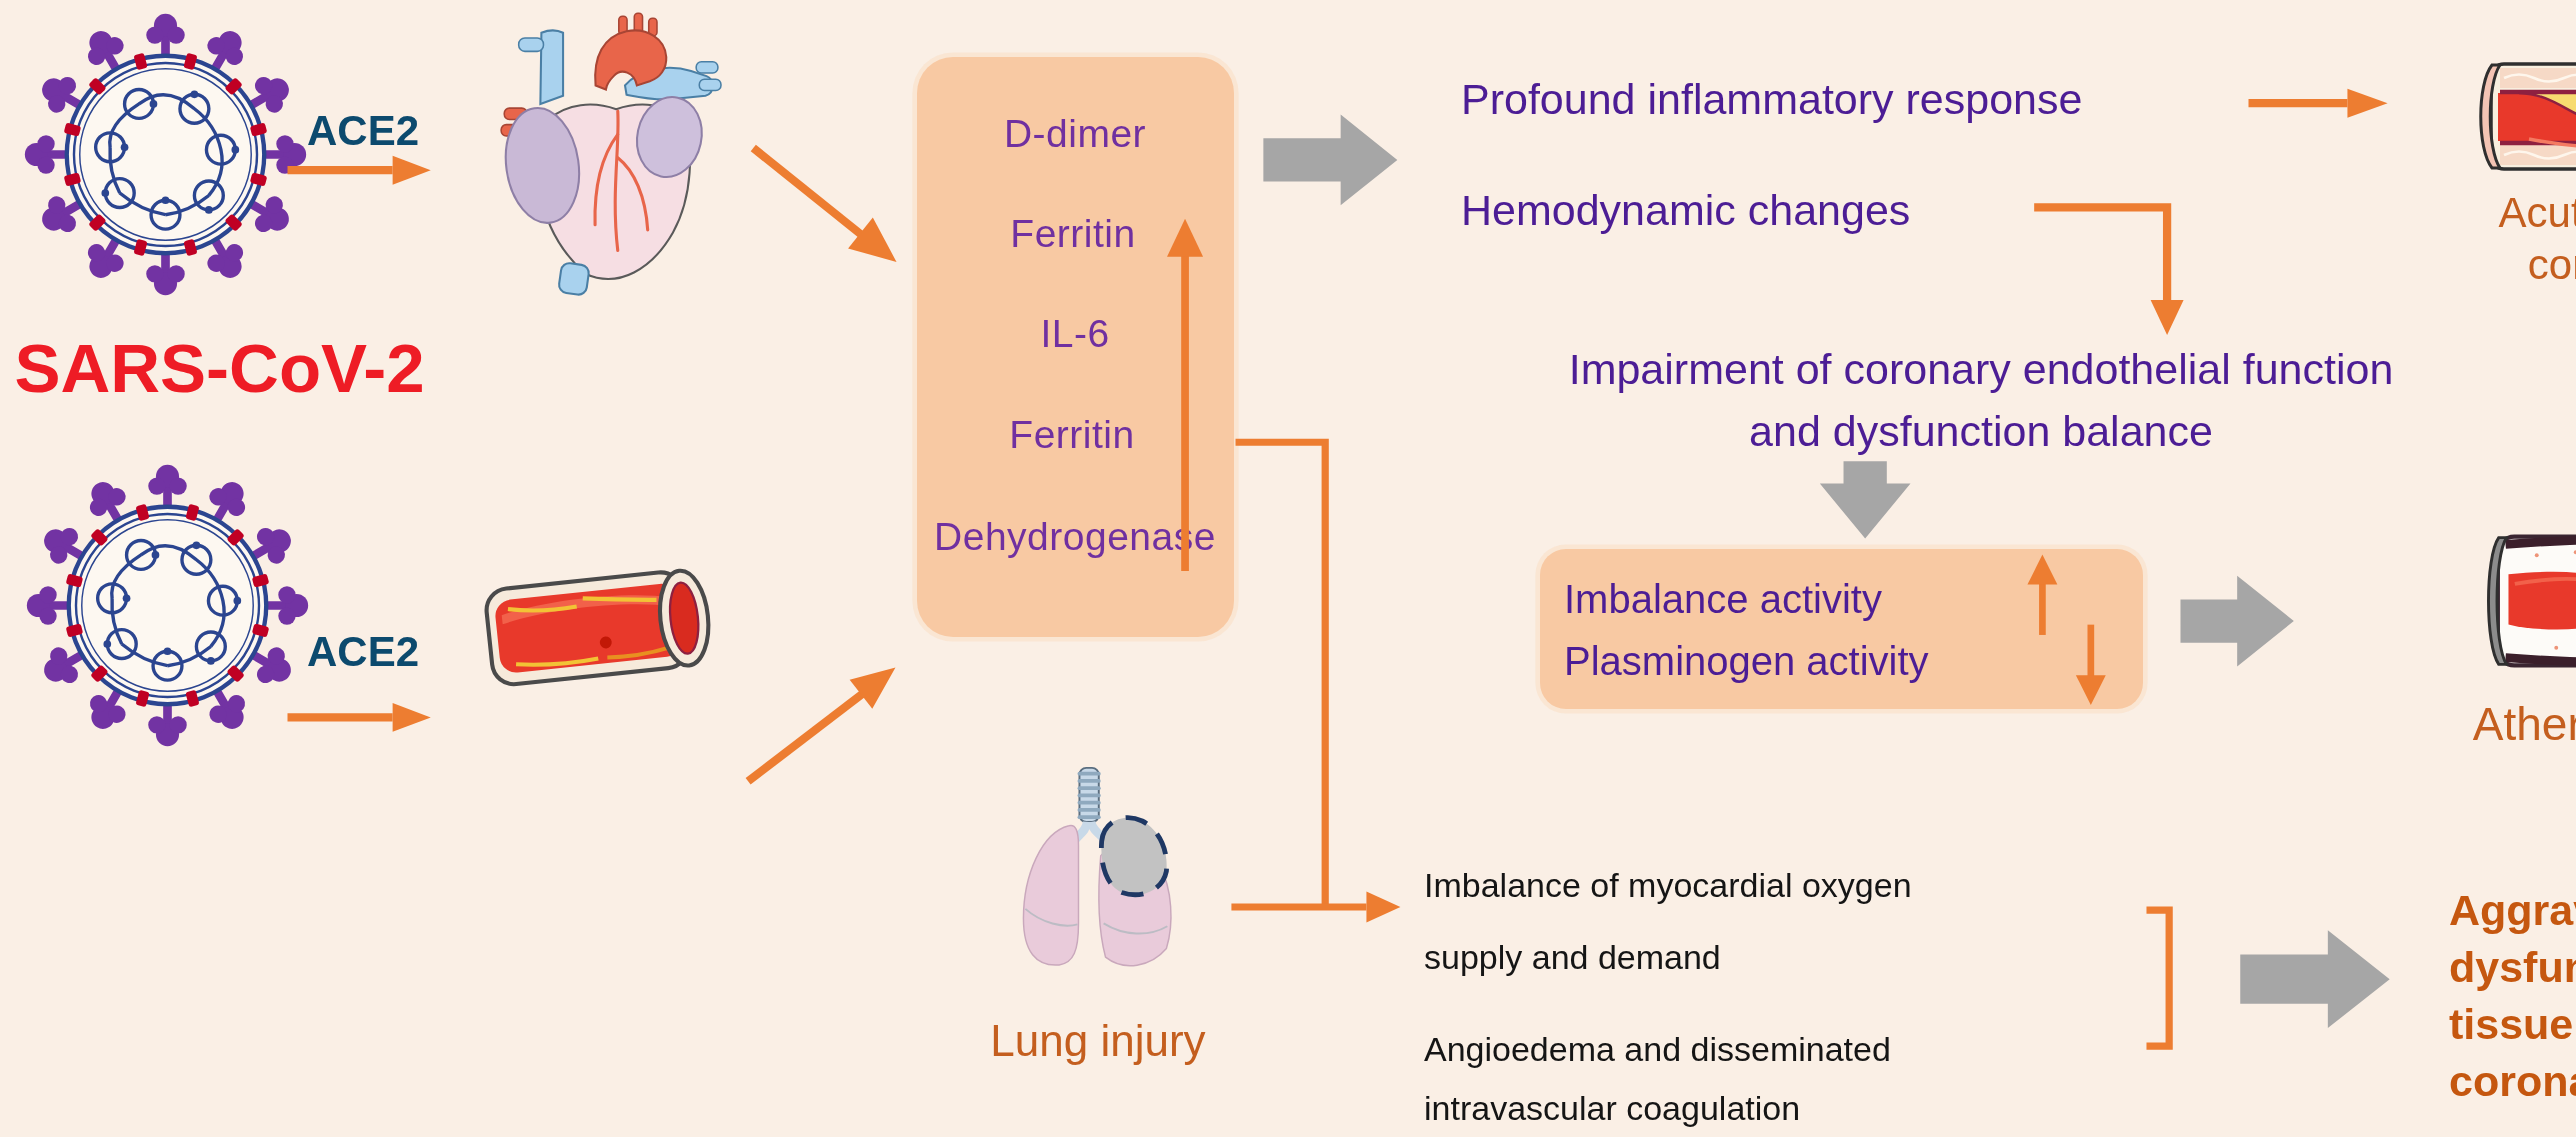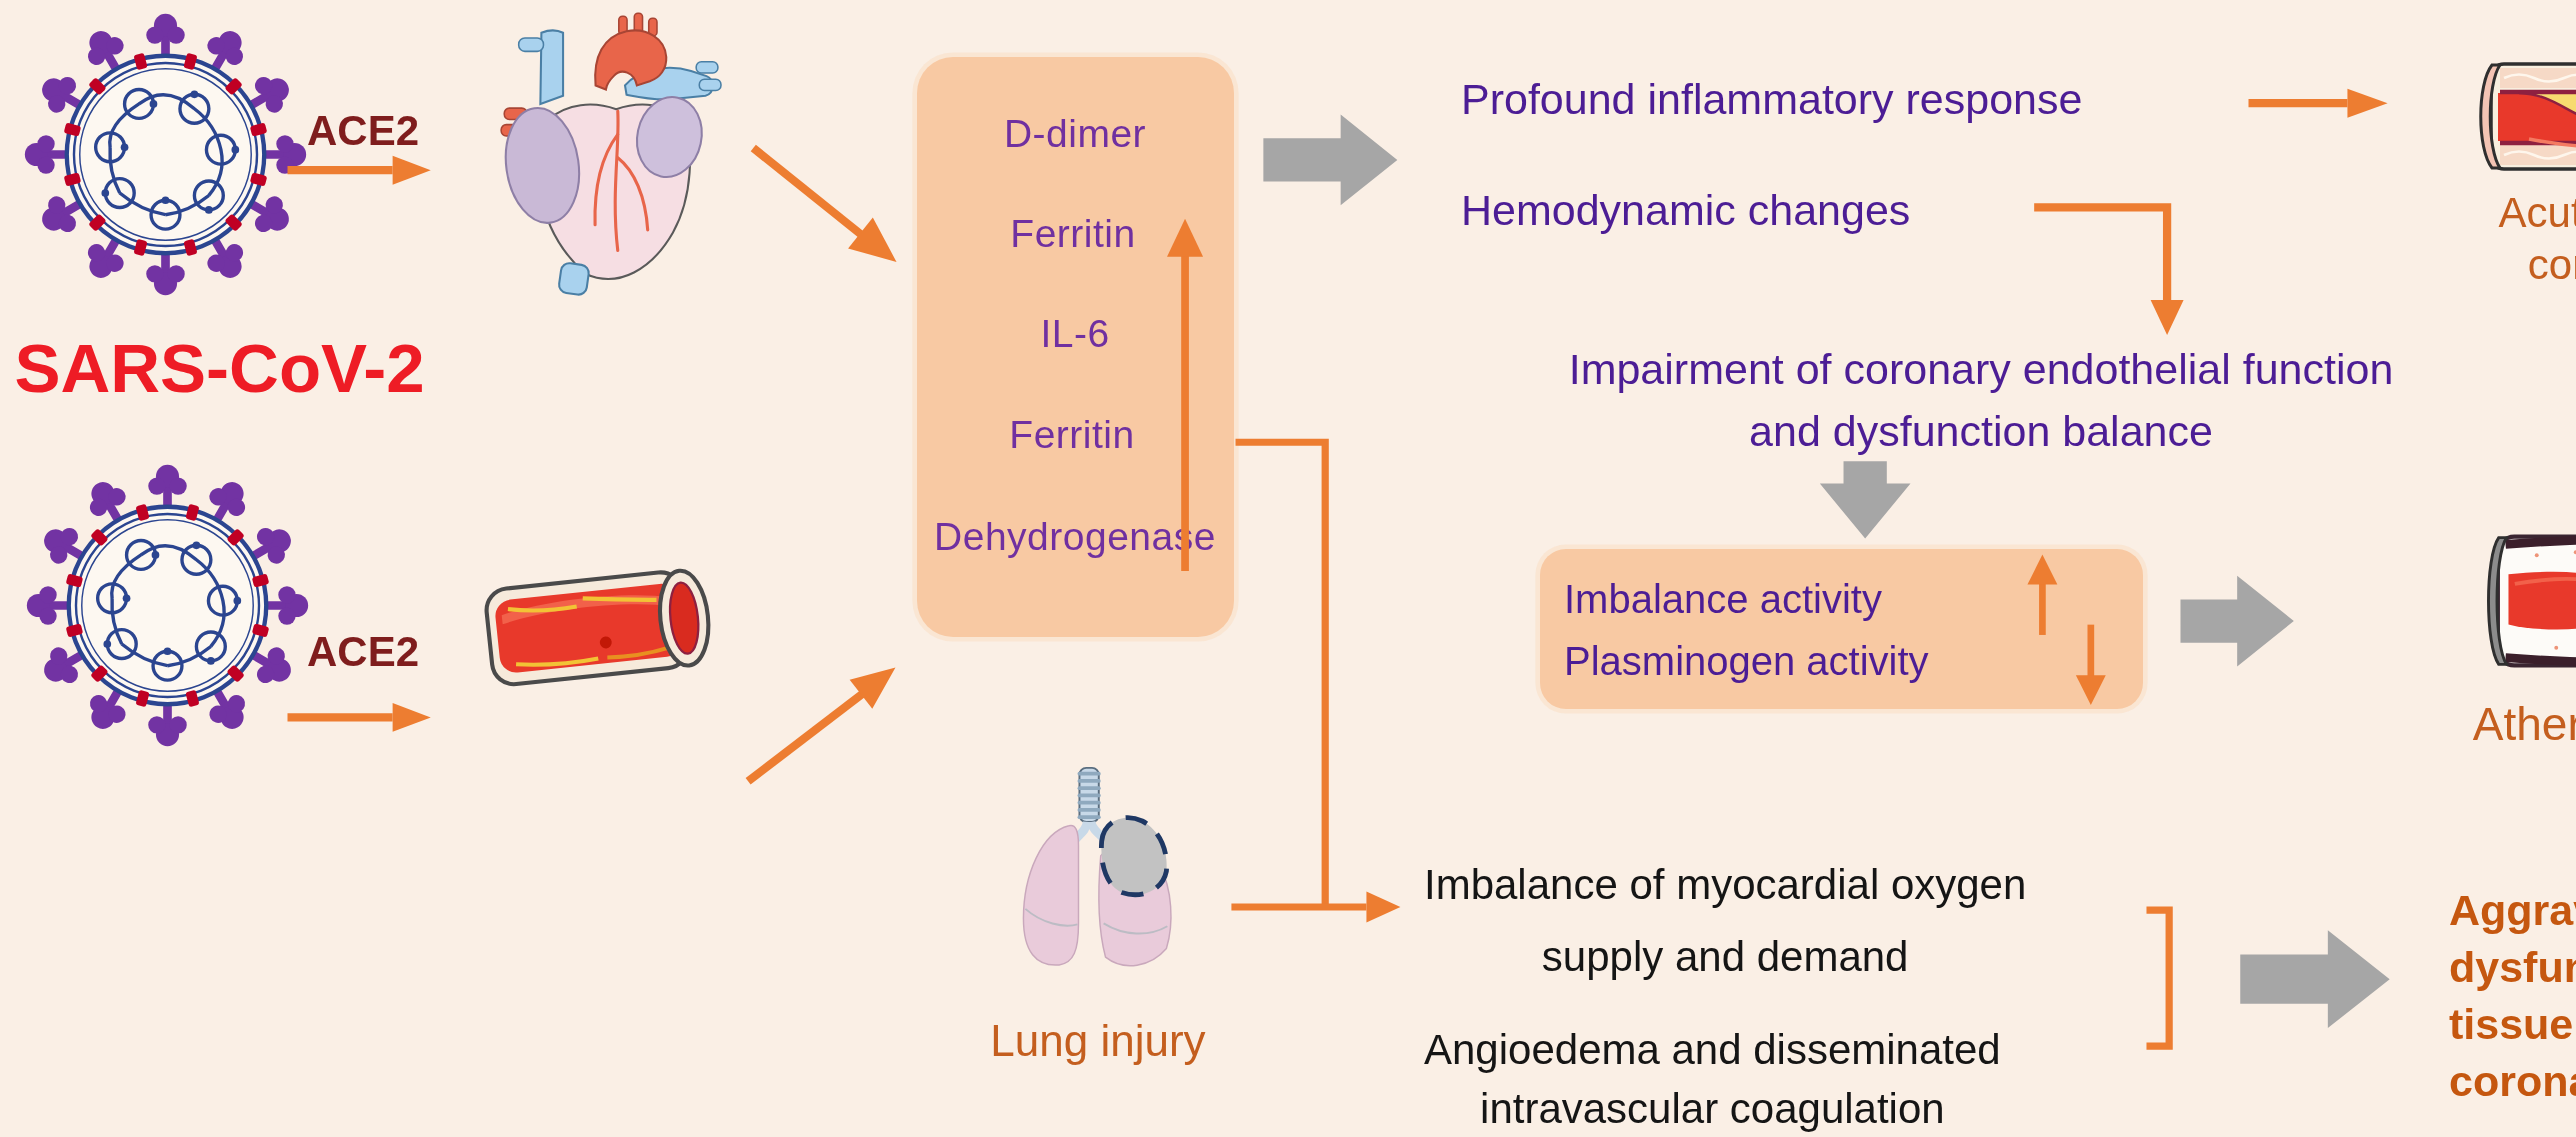--- a/index.html
+++ b/index.html
@@ -1,22 +1,22 @@
 <!DOCTYPE html>
 <html style="font-size:8.2px"><head>
 <meta charset="utf-8">
 <style>
   html,body{margin:0;padding:0;background:#FAEFE5;width:3043px;height:1138px;overflow:hidden;}
   *{box-sizing:border-box;}
   .canvas{position:relative;width:3043px;height:1138px;background:#FAEFE5;font-family:"Liberation Sans",sans-serif;}
   .abs{position:absolute;}
   .blacktxt{color:#4c1d95;font-size:43px;white-space:nowrap;}
-  .blacktxt2{color:#151515;font-size:42px;white-space:nowrap;text-align:center;}
+  .blacktxt2{color:#151515;font-size:34px;white-space:nowrap;}
   .purpletxt{color:#7030A0;font-size:39px;letter-spacing:0.5px;white-space:nowrap;}
-  .redtxt{color:#7f1d1d;font-size:42px;font-weight:bold;white-space:nowrap;}
+  .redtxt{color:#0c4a6e;font-size:42px;font-weight:bold;white-space:nowrap;}
   .sars{color:#EE1C25;font-size:69px;font-weight:bold;white-space:nowrap;}
   .brownlabel{color:#C45E1E;font-size:44px;white-space:nowrap;}
   .brownbold{color:#C5570F;font-size:43px;font-weight:bold;white-space:nowrap;}
   .roundbox{background:#F8C9A3;border-radius:36px;box-shadow:0 0 0 4.6px rgba(250,222,196,0.55);}
   .ctr{transform:translateX(-50%);text-align:center;}
   svg{display:block;}
 </style>
 </head>
 <body>
 

